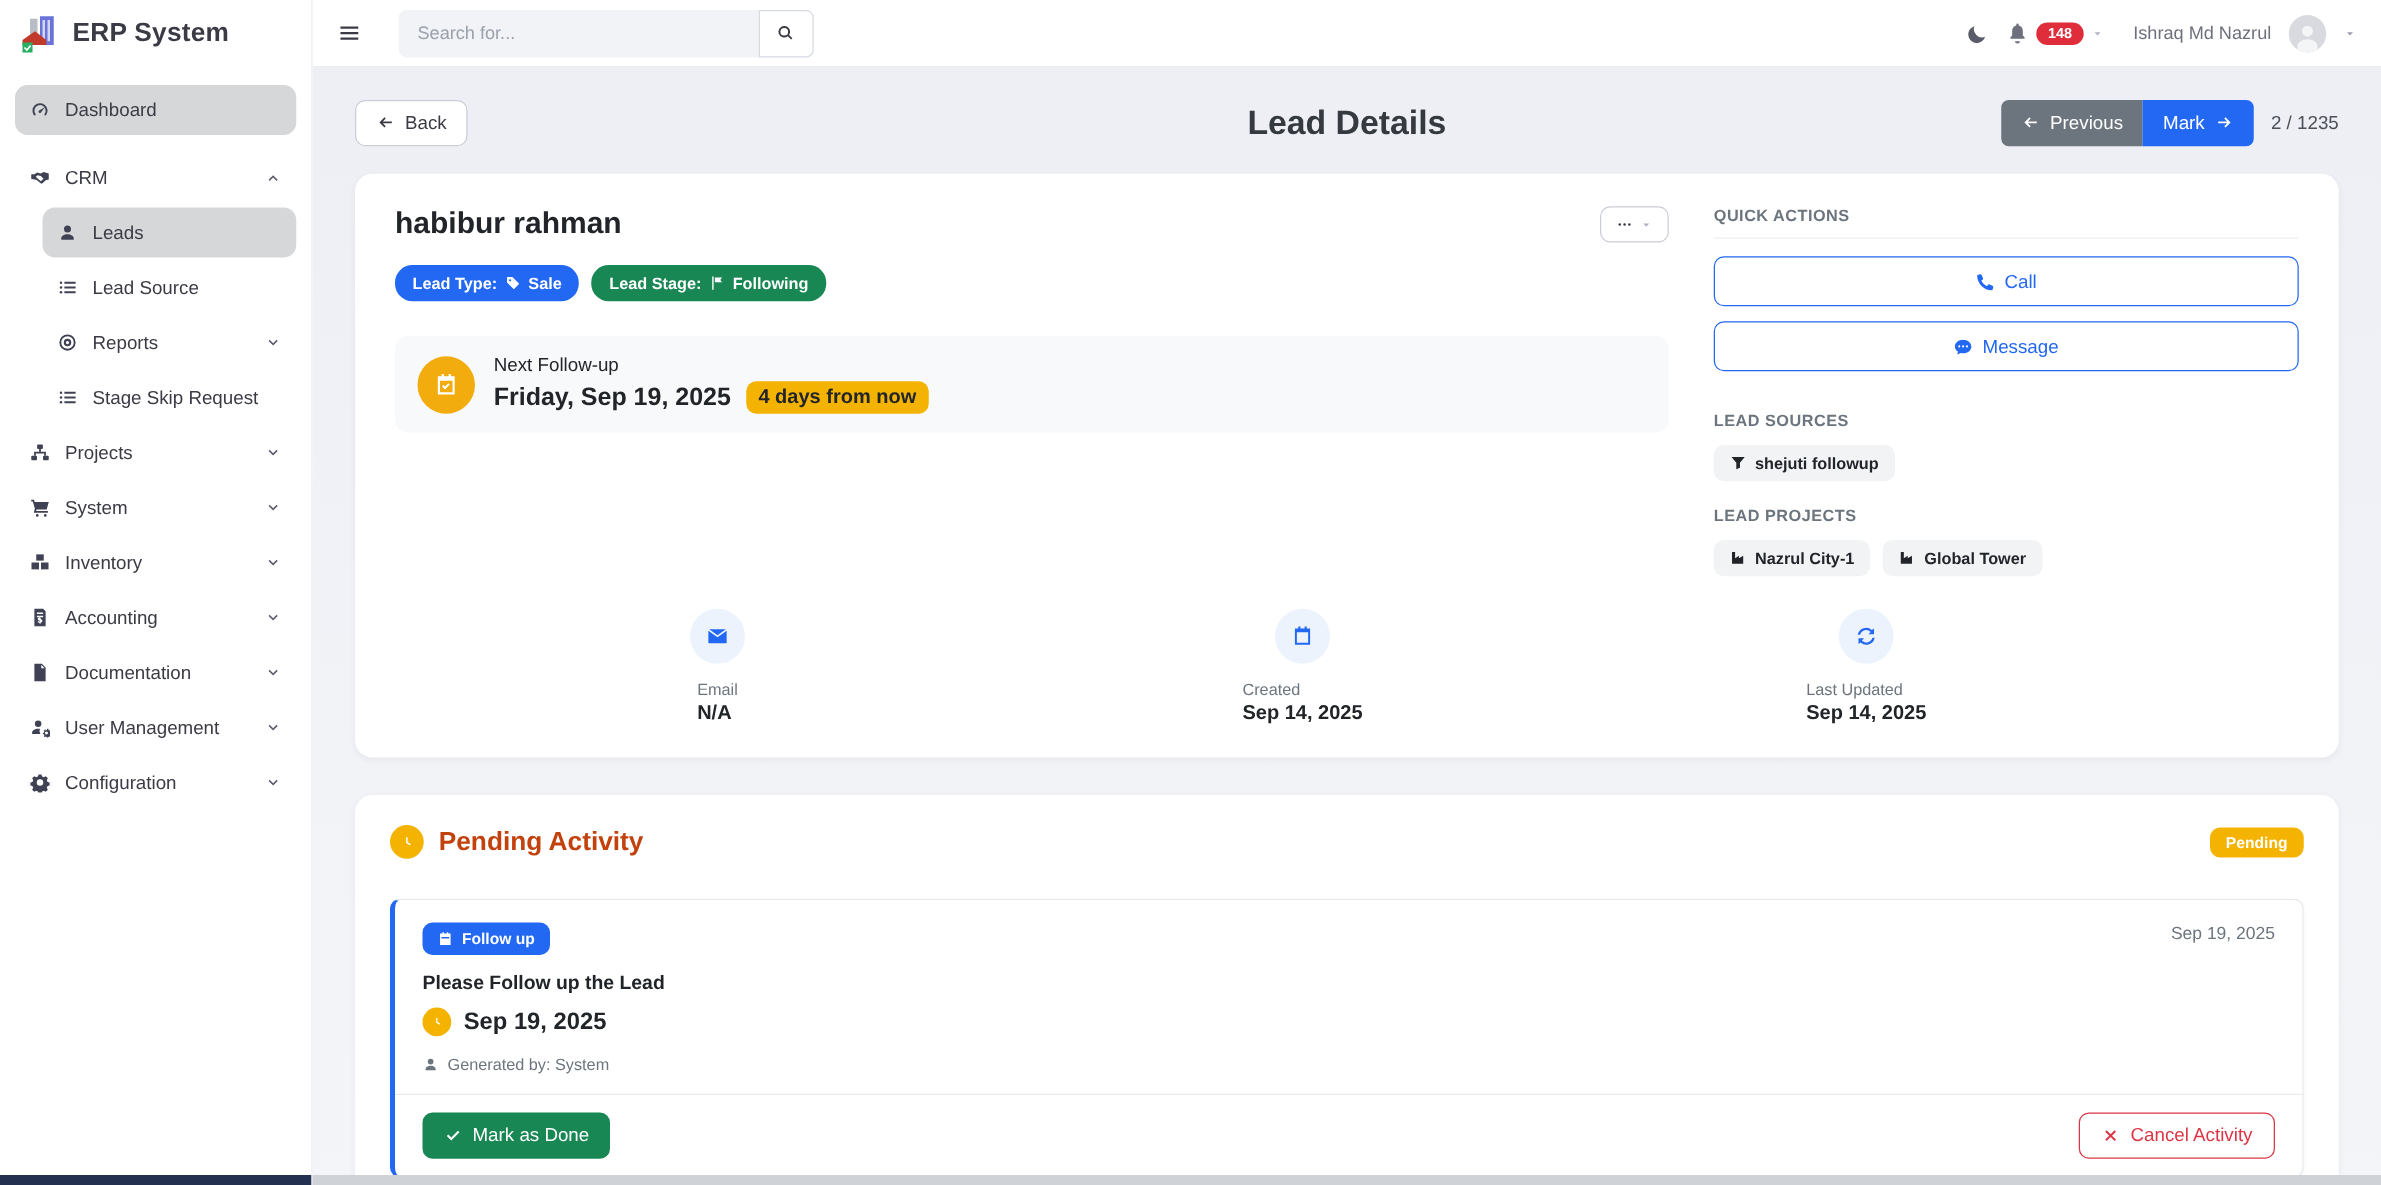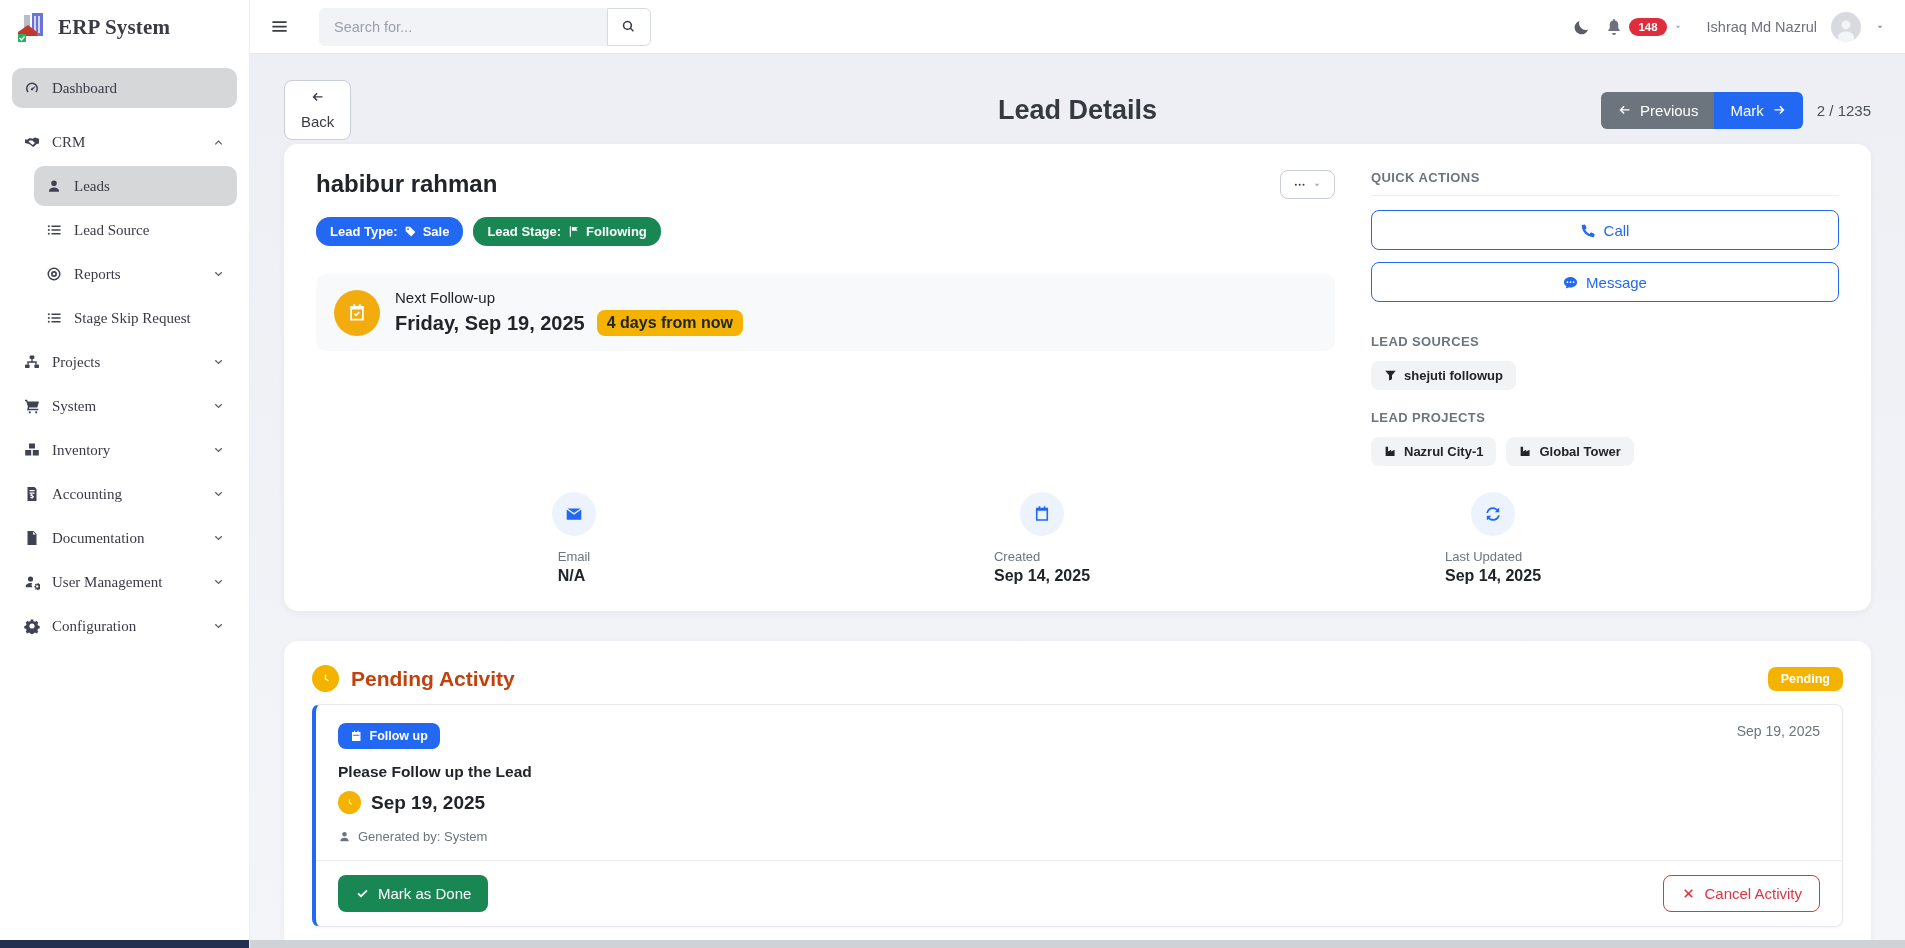--- a/index.html
+++ b/index.html
@@ -1,20 +1,20 @@
 <!DOCTYPE html>
 <html><head>
 <meta charset="utf-8">
 <style>
   * { box-sizing: border-box; margin: 0; padding: 0; }
   html,body { width:1905px; height:948px; overflow:hidden; font-family:"Liberation Sans", sans-serif; background:#f1f3f7; }
   .app { display:flex; width:100%; height:100%; }
 
   
-  .sidebar { width:250px; background:#fff; border-right:1px solid #eceef2; display:flex; flex-direction:column; position:relative;font-family:Liberation Serif, serif; }
+  .sidebar { width:250px; background:#fff; border-right:1px solid #eceef2; display:flex; flex-direction:column; position:relative; }
   .brand { height:54px; display:flex; align-items:center; gap:10px; padding:0 14px; }
   .brand-title { font-size:21px; font-weight:800; color:#3a3b45; letter-spacing:.2px; }
   .nav { padding:10px 10px; }
   .side-item { display:flex; align-items:center; gap:12px; height:40px; padding:0 12px; margin:4px 2px; border-radius:10px; color:#3a3b45; font-size:15px; cursor:pointer; }
   .side-item .ic { font-size:16px; color:#3f4254; flex:0 0 auto; }
   .side-item.active { background:#d6d7d9; }
   .side-item .chev { margin-left:auto; color:#5a5c69; font-size:13px; }
   .side-sub { padding-left:22px; }
   .side-gap { height:6px; }
   .sidebar-footer { position:absolute; bottom:0; left:0; width:100%; height:8px; background:#243050; }
@@ -32,29 +32,29 @@
   .bell-group { display:flex; align-items:center; gap:6px; cursor:pointer; }
   .badge-count { background:#e02d3c; color:#fff; font-size:11.5px; font-weight:700; padding:3px 9px; border-radius:10px; }
   .caret { color:#b0b3bf; font-size:10px; }
   .user-name { color:#6e707e; font-size:14.5px; margin-left:10px; }
   .avatar { width:30px; height:30px; border-radius:50%; background:#d8dadf; display:flex; align-items:flex-end; justify-content:center; overflow:hidden; color:#f4f5f7; }
 
   
   .content { flex:1; padding:0 34px; background:linear-gradient(#edeff4, #f3f5f9); overflow:hidden; }
   .page-head { display:flex; align-items:center; margin-top:26px; position:relative; }
   .btn { font-family:inherit; cursor:pointer; display:inline-flex; align-items:center; gap:8px; }
-  .back-btn { background:#fff; border:1px solid #c9cdd6; border-radius:8px; padding:9px 16px; font-size:15px; color:#3a3b45;flex-direction:column; }
+  .back-btn { background:#fff; border:1px solid #c9cdd6; border-radius:8px; padding:9px 16px; font-size:15px; color:#3a3b45; }
   .page-title { position:absolute; left:0; right:0; text-align:center; font-size:27px; font-weight:700; color:#343a40; pointer-events:none; }
   .pager { margin-left:auto; display:flex; align-items:center; gap:10px; z-index:1; }
   .btn-prev { background:#6c757d; color:#fff; border:none; border-radius:6px 0 0 6px; padding:10px 16px; font-size:15px; }
   .btn-next { background:#2368f2; color:#fff; border:none; border-radius:0 6px 6px 0; padding:10px 16px; font-size:15px; margin-left:-10px; }
   .pager-pos { font-size:15px; color:#4b4f58; margin-left:4px; }
 
   .card { background:#fff; border-radius:14px; box-shadow:0 2px 6px rgba(58,59,69,.06); }
-  .lead-card { margin-top:4px; padding:26px 32px 26px; }
+  .lead-card { margin-top:22px; padding:26px 32px 26px; }
   .lead-top { display:flex; gap:36px; }
   .lead-left { flex:1; min-width:0; }
   .lead-left-head { display:flex; align-items:flex-start; }
   .lead-name { font-size:24px; font-weight:700; color:#212529; }
   .more-btn { margin-left:auto; background:#fff; border:1px solid #c9cdd6; border-radius:8px; padding:7px 12px; color:#3a3b45; gap:6px; }
   .badges { display:flex; gap:10px; margin-top:18px; }
   .pill { display:inline-flex; align-items:center; gap:6px; border-radius:14px; padding:7px 14px; font-size:13px; font-weight:700; color:#fff; }
   .pill-blue { background:#2368f2; }
   .pill-green { background:#198754; }
   .followup-box { margin-top:28px; background:#f8f9fa; border-radius:10px; padding:15px 18px; display:flex; align-items:center; gap:15px; }
@@ -75,21 +75,21 @@
   .info-item { display:flex; align-items:center; gap:13px;flex-direction:column; }
   .info-circ { width:44px; height:44px; border-radius:50%; background:#edf3fd; color:#2368f2; display:flex; align-items:center; justify-content:center; font-size:18px; flex:0 0 auto; }
   .info-label { font-size:13px; color:#6c757d; }
   .info-value { font-size:16px; font-weight:700; color:#212529; margin-top:3px; }
 
   .pending-card { margin-top:30px; padding:24px 28px 28px; }
   .pending-head { display:flex; align-items:center; gap:12px; }
   .clock-circ { width:27px; height:27px; border-radius:50%; background:#f5b301; color:#fff; display:flex; align-items:center; justify-content:center; flex:0 0 auto; }
   .pending-title { font-size:21px; font-weight:700; color:#c2410c; }
   .pending-badge { margin-left:auto; background:#f5b301; color:#fff; font-size:12.5px; font-weight:700; border-radius:8px; padding:5px 13px; }
-  .activity { margin-top:12px; border:1px solid #e5e8ec; border-left:4px solid #2368f2; border-radius:8px; background:#fff; box-shadow:0 1px 3px rgba(58,59,69,.05); }
+  .activity { margin-top:32px; border:1px solid #e5e8ec; border-left:4px solid #2368f2; border-radius:8px; background:#fff; box-shadow:0 1px 3px rgba(58,59,69,.05); }
   .activity-body { padding:18px 22px 16px; }
   .act-row1 { display:flex; align-items:flex-start; }
   .act-type { display:inline-flex; align-items:center; gap:7px; background:#2368f2; color:#fff; font-size:12.5px; font-weight:700; border-radius:8px; padding:6px 12px; }
   .act-date { margin-left:auto; color:#6c757d; font-size:14px; }
   .act-title { margin-top:14px; font-size:15.5px; font-weight:700; color:#212529; }
   .act-due { display:flex; align-items:center; gap:10px; margin-top:10px; }
   .clock-circ.sm { width:23px; height:23px; }
   .act-due-date { font-size:19px; font-weight:700; color:#212529; }
   .act-gen { display:flex; align-items:center; gap:7px; margin-top:15px; color:#6c757d; font-size:13px; }
   .activity-foot { border-top:1px solid #e9ecef; padding:14px 22px; display:flex; align-items:center; }

